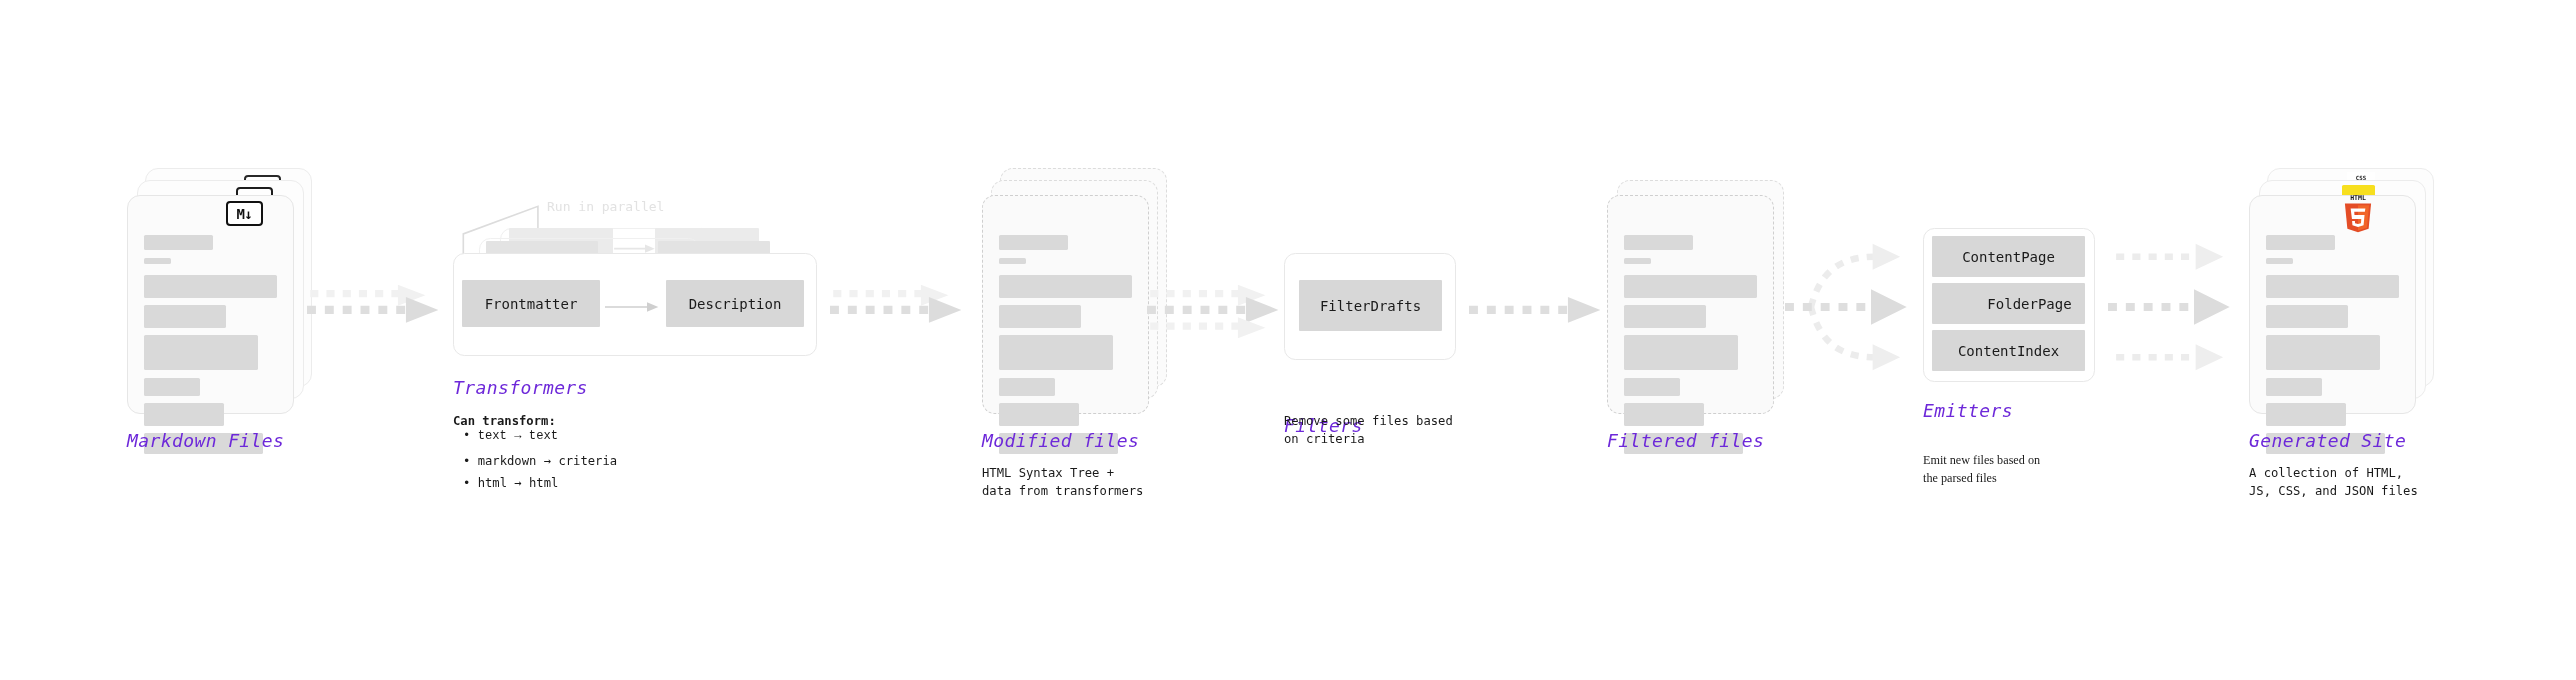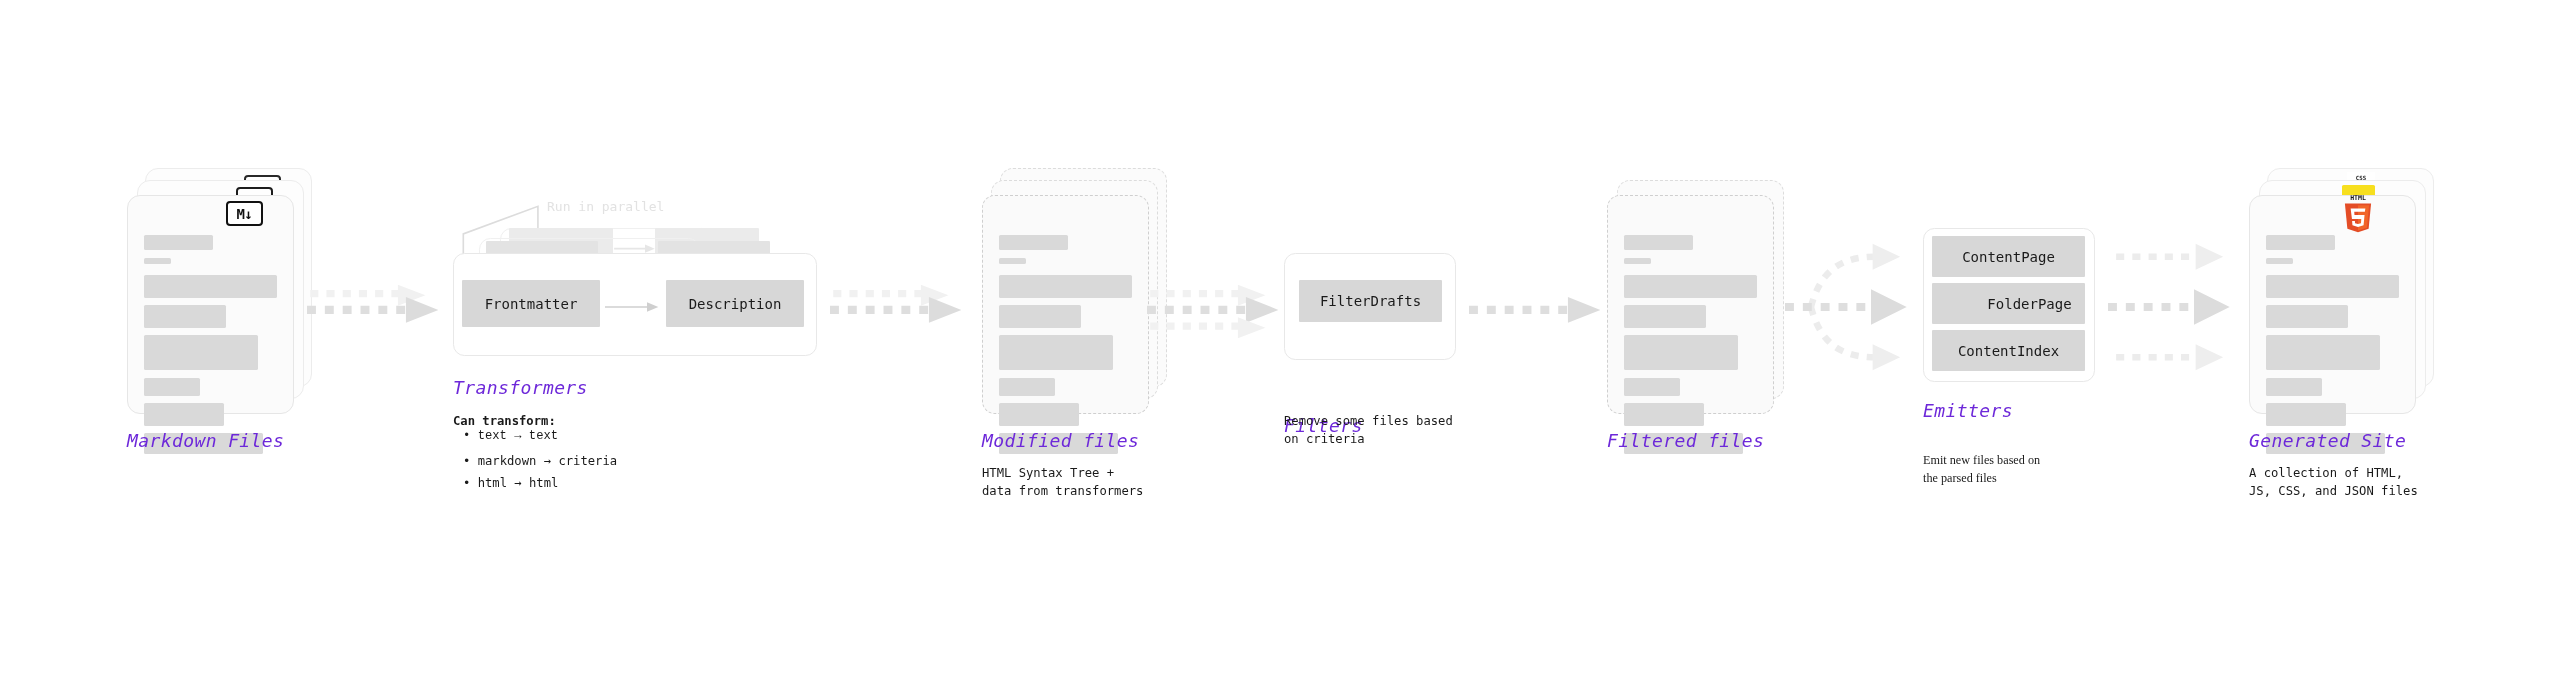--- a/index.html
+++ b/index.html
@@ -248,21 +248,21 @@
       <polygon points="112,2 146,15 112,28" fill="#f1f1f1"></polygon>
       <line x1="0" y1="33" x2="128" y2="33" stroke="#dedede" stroke-width="10" stroke-dasharray="11 11"></line>
       <polygon points="122,17 162,33 122,49" fill="#dcdcdc"></polygon>
       <line x1="4" y1="53" x2="118" y2="53" stroke="#f1f1f1" stroke-width="9" stroke-dasharray="10 10"></line>
       <polygon points="112,42 146,55 112,68" fill="#f1f1f1"></polygon>
     </svg>
   </div>
 
   <div class="node">
     <div class="panel" style="left:1284px;top:253px;width:172px;height:107px;"></div>
-    <div class="pill" style="left:1299px;top:280px;width:143px;height:42px;">
+    <div class="pill" style="left:1299px;top:280px;width:143px;height:51px;">
       <span>FilterDrafts</span>
     </div>
     <div class="title" style="left:1284px;top:377px;margin-top:38px;">Filters</div>
     <div class="sub" style="left:1284px;top:413px;">Remove some files based
 on criteria</div>
   </div>
 
   <div class="conn" style="left:1469px;top:283px;">
     <svg width="146" height="57" viewBox="0 0 180 70">
       <line x1="0" y1="33" x2="128" y2="33" stroke="#dedede" stroke-width="10" stroke-dasharray="11 11"></line>

